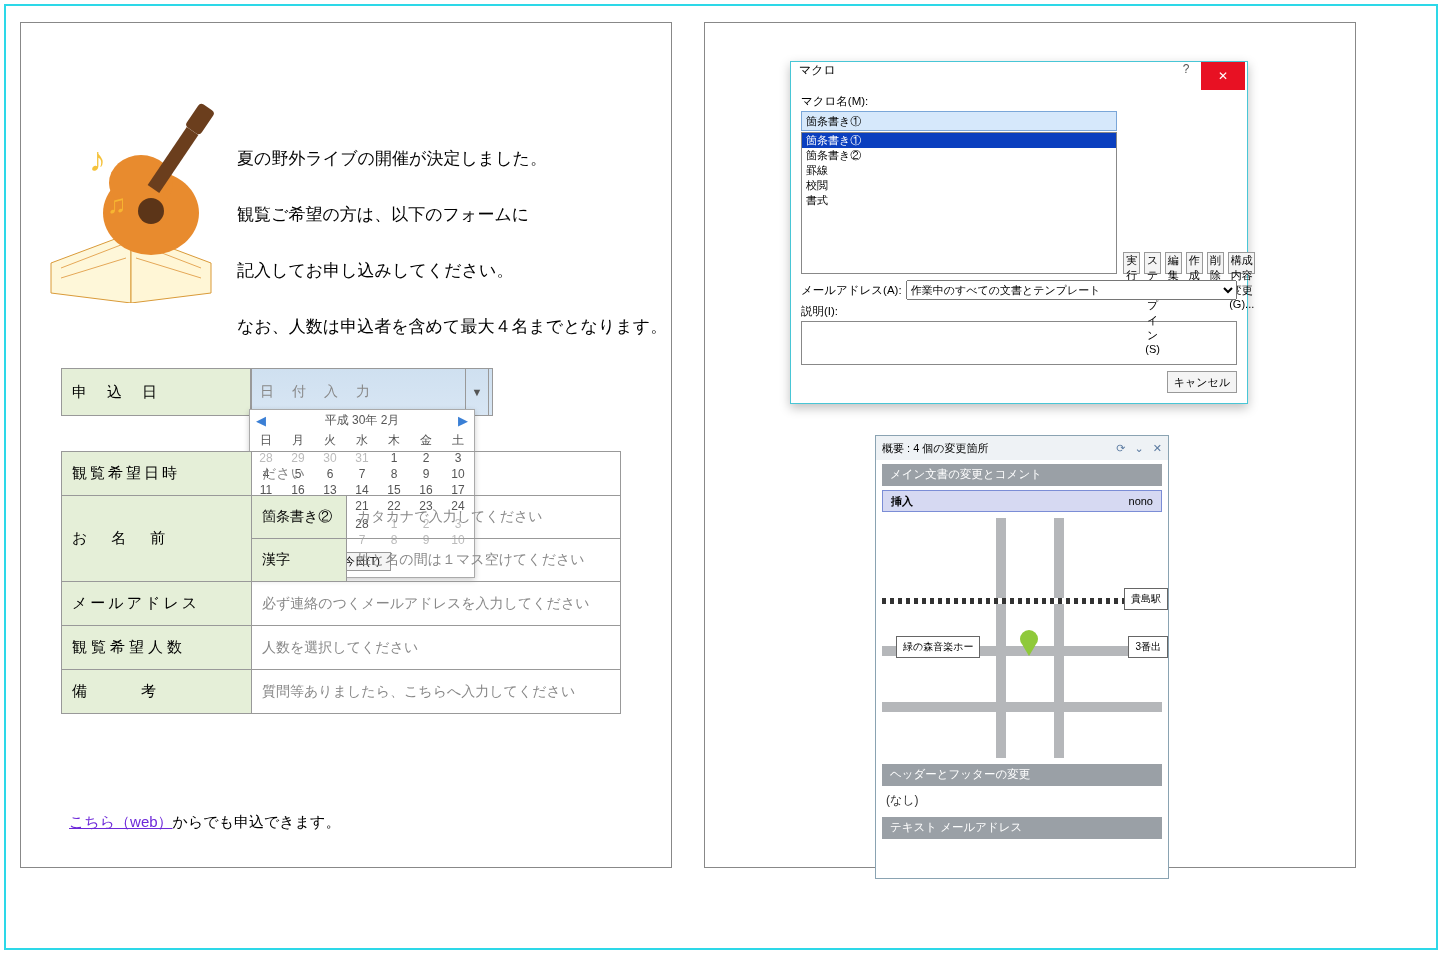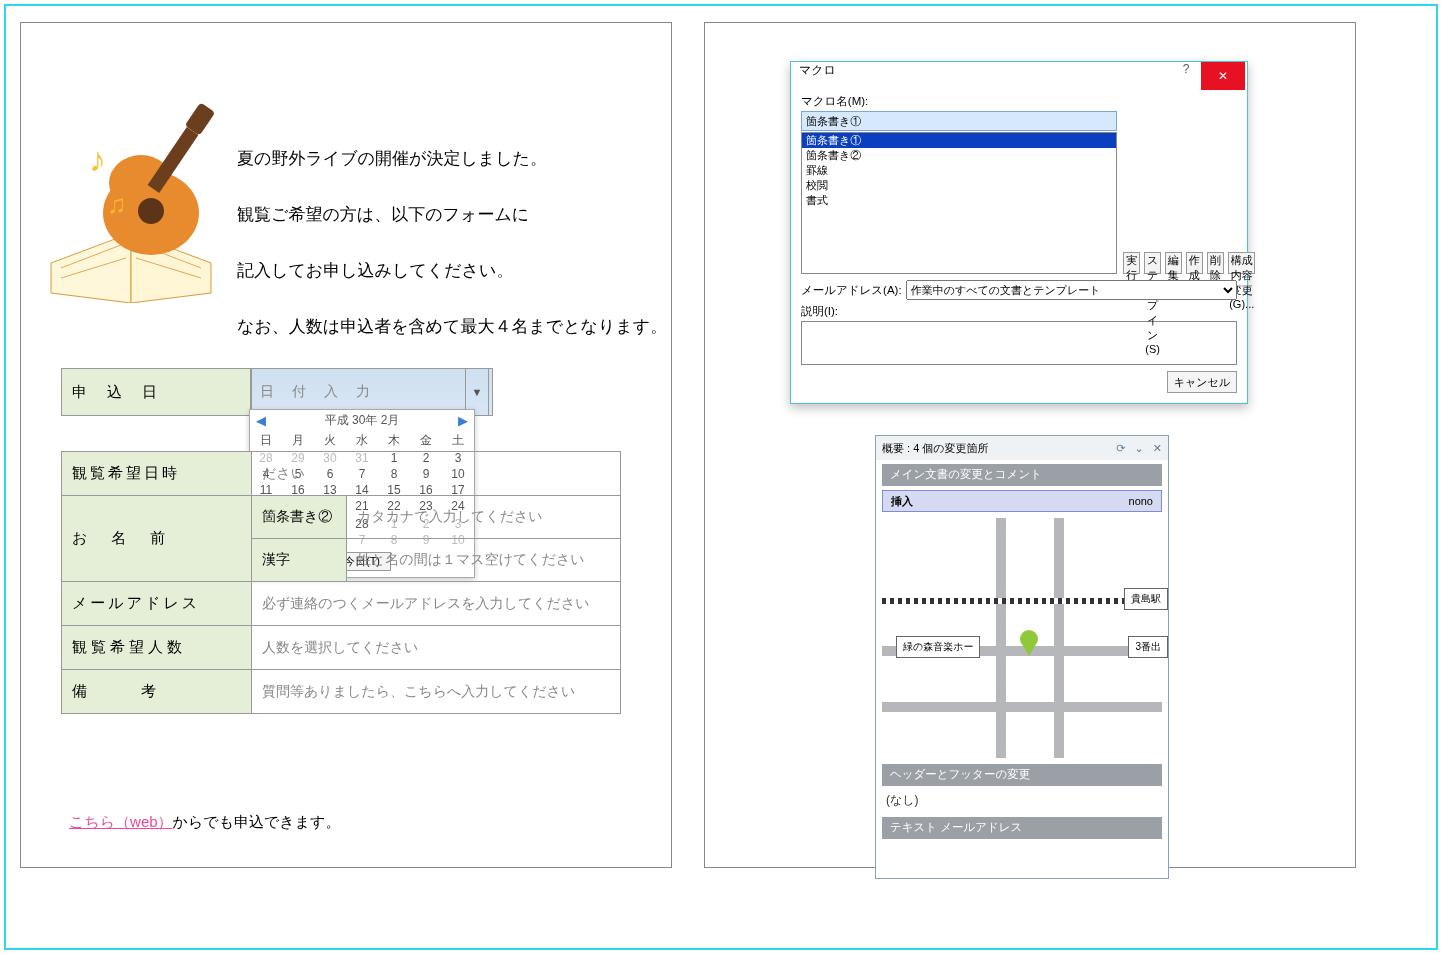--- a/index.html
+++ b/index.html
@@ -28,21 +28,21 @@
 .cal-grid .today { border:1px solid #e67e22; }
 .cal-today-btn { display:block; margin:4px auto 6px; padding:1px 10px; font-size:11px; border:1px solid #999; background:#f4f4f4; cursor:pointer; }
 
 .form2 { position: absolute; left: 40px; top: 428px; width: 560px; border-collapse: collapse; font-size: 15px; }
 .form2 td { border: 1px solid #999; padding: 12px 10px; }
 .form2 .label-cell { background:#e5efd8; width:190px; letter-spacing:4px; }
 .form2 .sub-label { background:#e5efd8; width:95px; font-size:14px; }
 .form2 .ph { color:#888; font-size:14px; }
 
 .link-line { position:absolute; left:48px; top:790px; font-size:15px; }
-.link-line a { color:#ec4899; text-decoration:underline; }
+.link-line a { color:#6d28d9; text-decoration:underline; }
 
 
 .macro-dialog { position:absolute; left:85px; top:38px; width:458px; border:1px solid #48c6d6; background:#fff; box-shadow:0 4px 10px rgba(0,0,0,.25); }
 .macro-title { display:flex; justify-content:space-between; align-items:flex-start; height:28px; padding:0 2px 0 8px; font-size:12px; }
 .macro-title .q { width:30px; text-align:center; color:#555; cursor:pointer; }
 .macro-title .x { width:44px; height:28px; background:#e81123; color:#fff; text-align:center; line-height:28px; cursor:pointer; }
 .macro-body { padding:4px 10px 10px 10px; font-size:11.5px; }
 .macro-body label { display:block; margin-bottom:2px; }
 .macro-flex { display:flex; gap:6px; }
 .macro-left { flex:1; }

